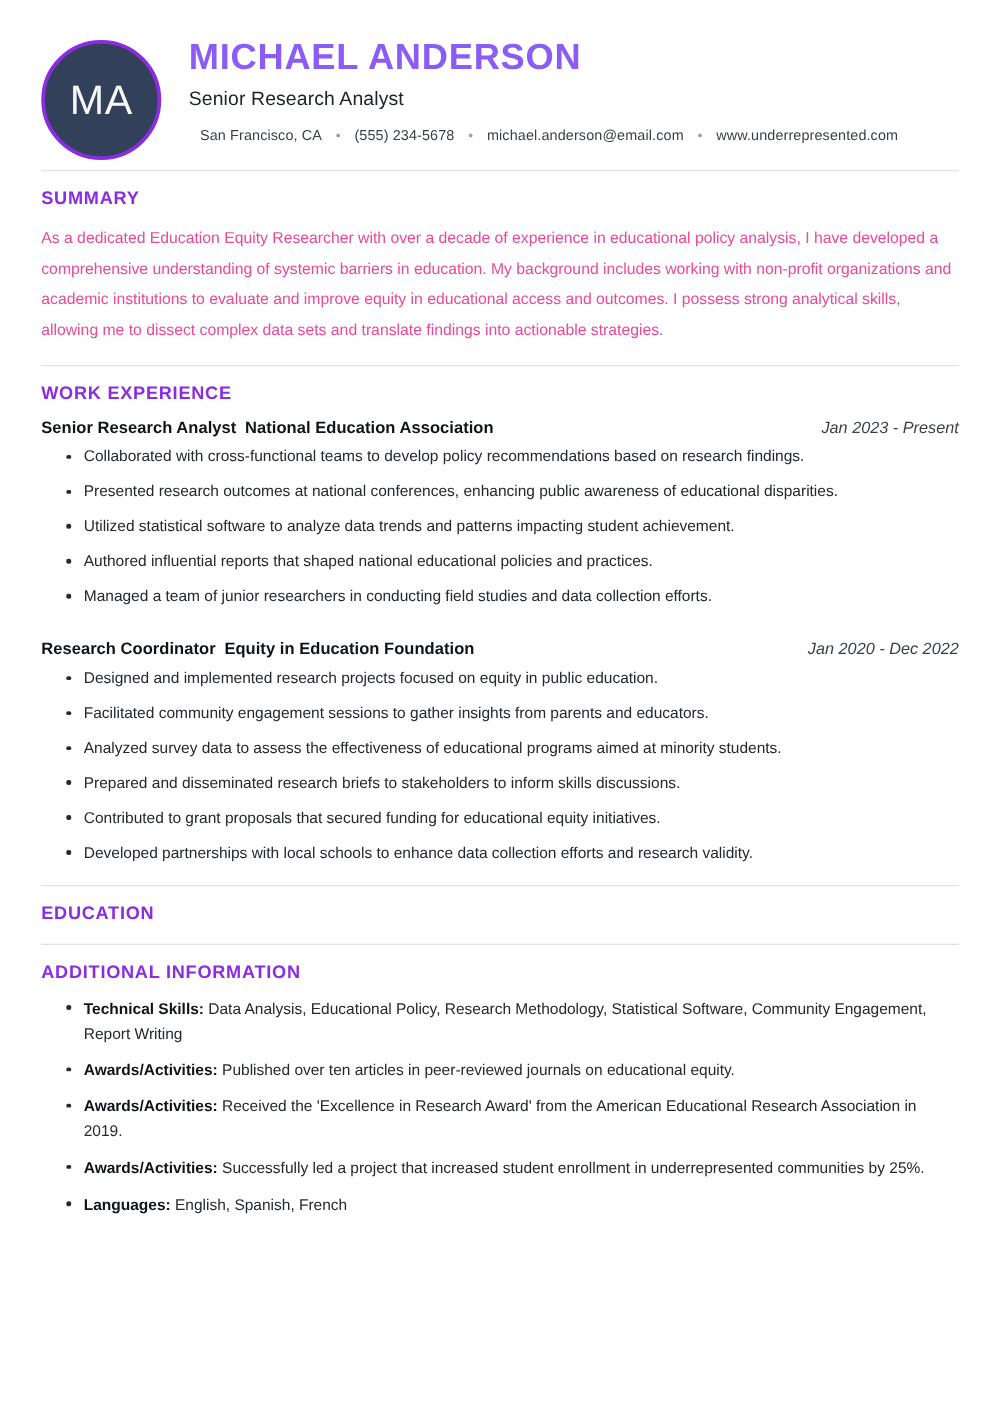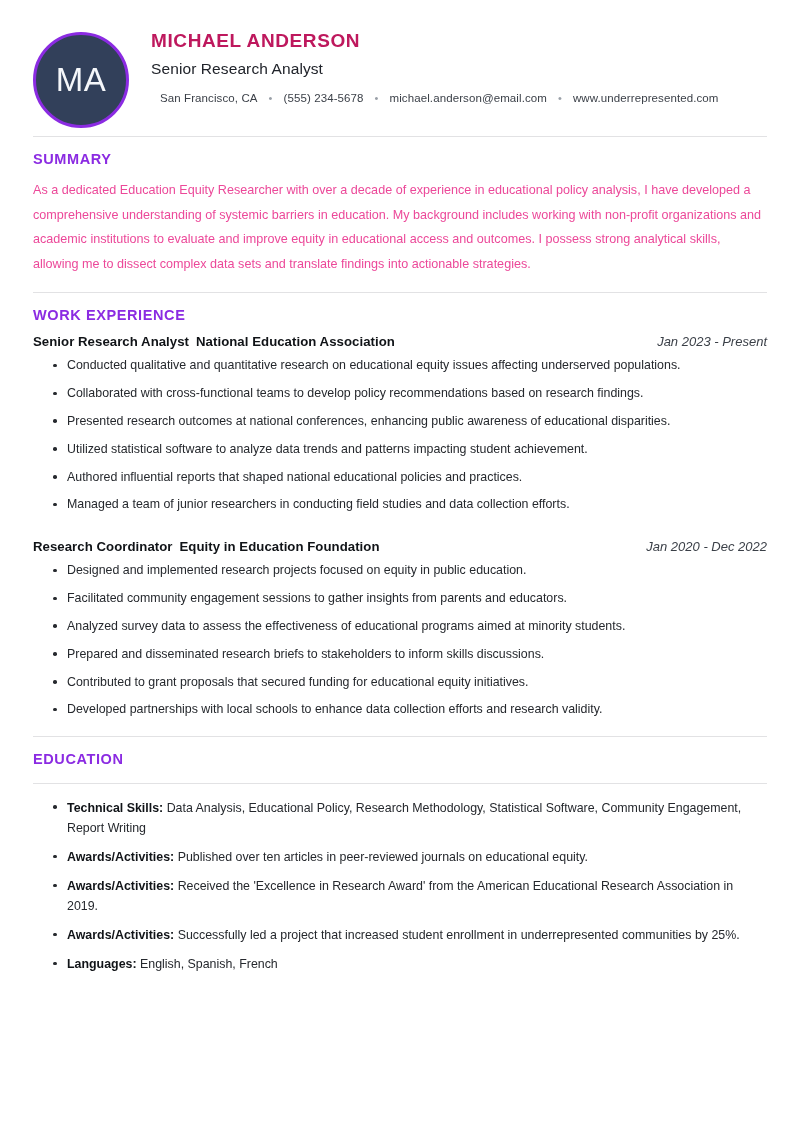--- a/index.html
+++ b/index.html
@@ -50,22 +50,22 @@
     font-weight: 400;
     letter-spacing: 0.5px;
     font-family: "Liberation Sans", sans-serif;
   }
   .header-text {
     padding-left: 22px;
     padding-top: 2px;
     flex: 1;
   }
   .full-name {
-    color: #be185d;
-    font-size: 19px;
+    color: #8b5cf6;
+    font-size: 29px;
     font-weight: bold;
     letter-spacing: 0.6px;
     line-height: 1.12;
     margin: 0;
   }
   .job-subtitle {
     font-size: 15.5px;
     color: #20232a;
     margin-top: 9px;
     font-weight: 400;
@@ -241,21 +241,20 @@
 
   <div class="section">
     <div class="section-title">WORK EXPERIENCE</div>
     <div id="jobs-container">
         <div class="job">
           <div class="job-header">
             <div class="job-heading"><span>Senior Research Analyst</span><span class="job-company">National Education Association</span></div>
             <div class="job-date">Jan 2023 - Present</div>
           </div>
           <ul class="bullets">
-            <li>Conducted qualitative and quantitative research on educational equity issues affecting underserved populations.</li>
             <li>Collaborated with cross-functional teams to develop policy recommendations based on research findings.</li>
             <li>Presented research outcomes at national conferences, enhancing public awareness of educational disparities.</li>
             <li>Utilized statistical software to analyze data trends and patterns impacting student achievement.</li>
             <li>Authored influential reports that shaped national educational policies and practices.</li>
             <li>Managed a team of junior researchers in conducting field studies and data collection efforts.</li>
           </ul>
           <div class="job-spacer"></div>
         </div>
         <div class="job">
           <div class="job-header">
@@ -276,20 +275,21 @@
 
   <div class="divider sec-gap-top"></div>
 
   <div class="section">
     <div class="section-title">EDUCATION</div>
   </div>
 
   <div class="divider sec-gap-top"></div>
 
   <div class="section">
+    <div class="section-title">ADDITIONAL INFORMATION</div>
     <ul class="addl" id="addl-container">
         <li><span class="addl-label">Technical Skills:</span> <span>Data Analysis, Educational Policy, Research Methodology, Statistical Software, Community Engagement, Report Writing</span></li>
         <li><span class="addl-label">Awards/Activities:</span> <span>Published over ten articles in peer-reviewed journals on educational equity.</span></li>
         <li><span class="addl-label">Awards/Activities:</span> <span>Received the 'Excellence in Research Award' from the American Educational Research Association in 2019.</span></li>
         <li><span class="addl-label">Awards/Activities:</span> <span>Successfully led a project that increased student enrollment in underrepresented communities by 25%.</span></li>
         <li><span class="addl-label">Languages:</span> <span>English,  Spanish,  French</span></li>
       </ul>
   </div>
 
 </div>

